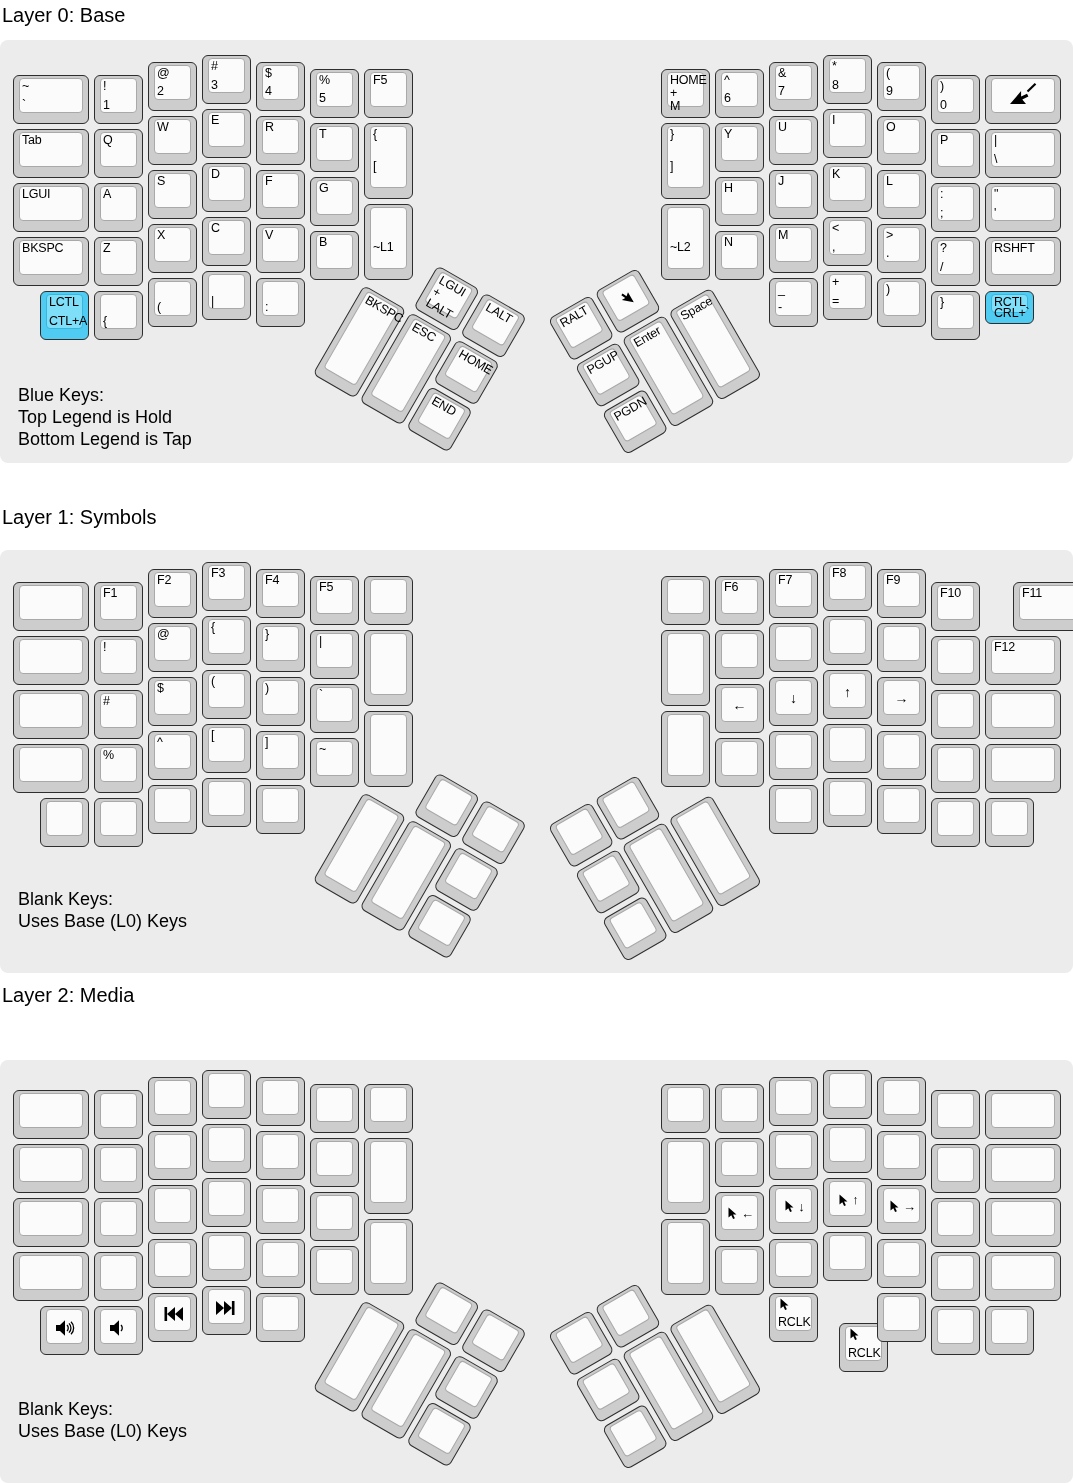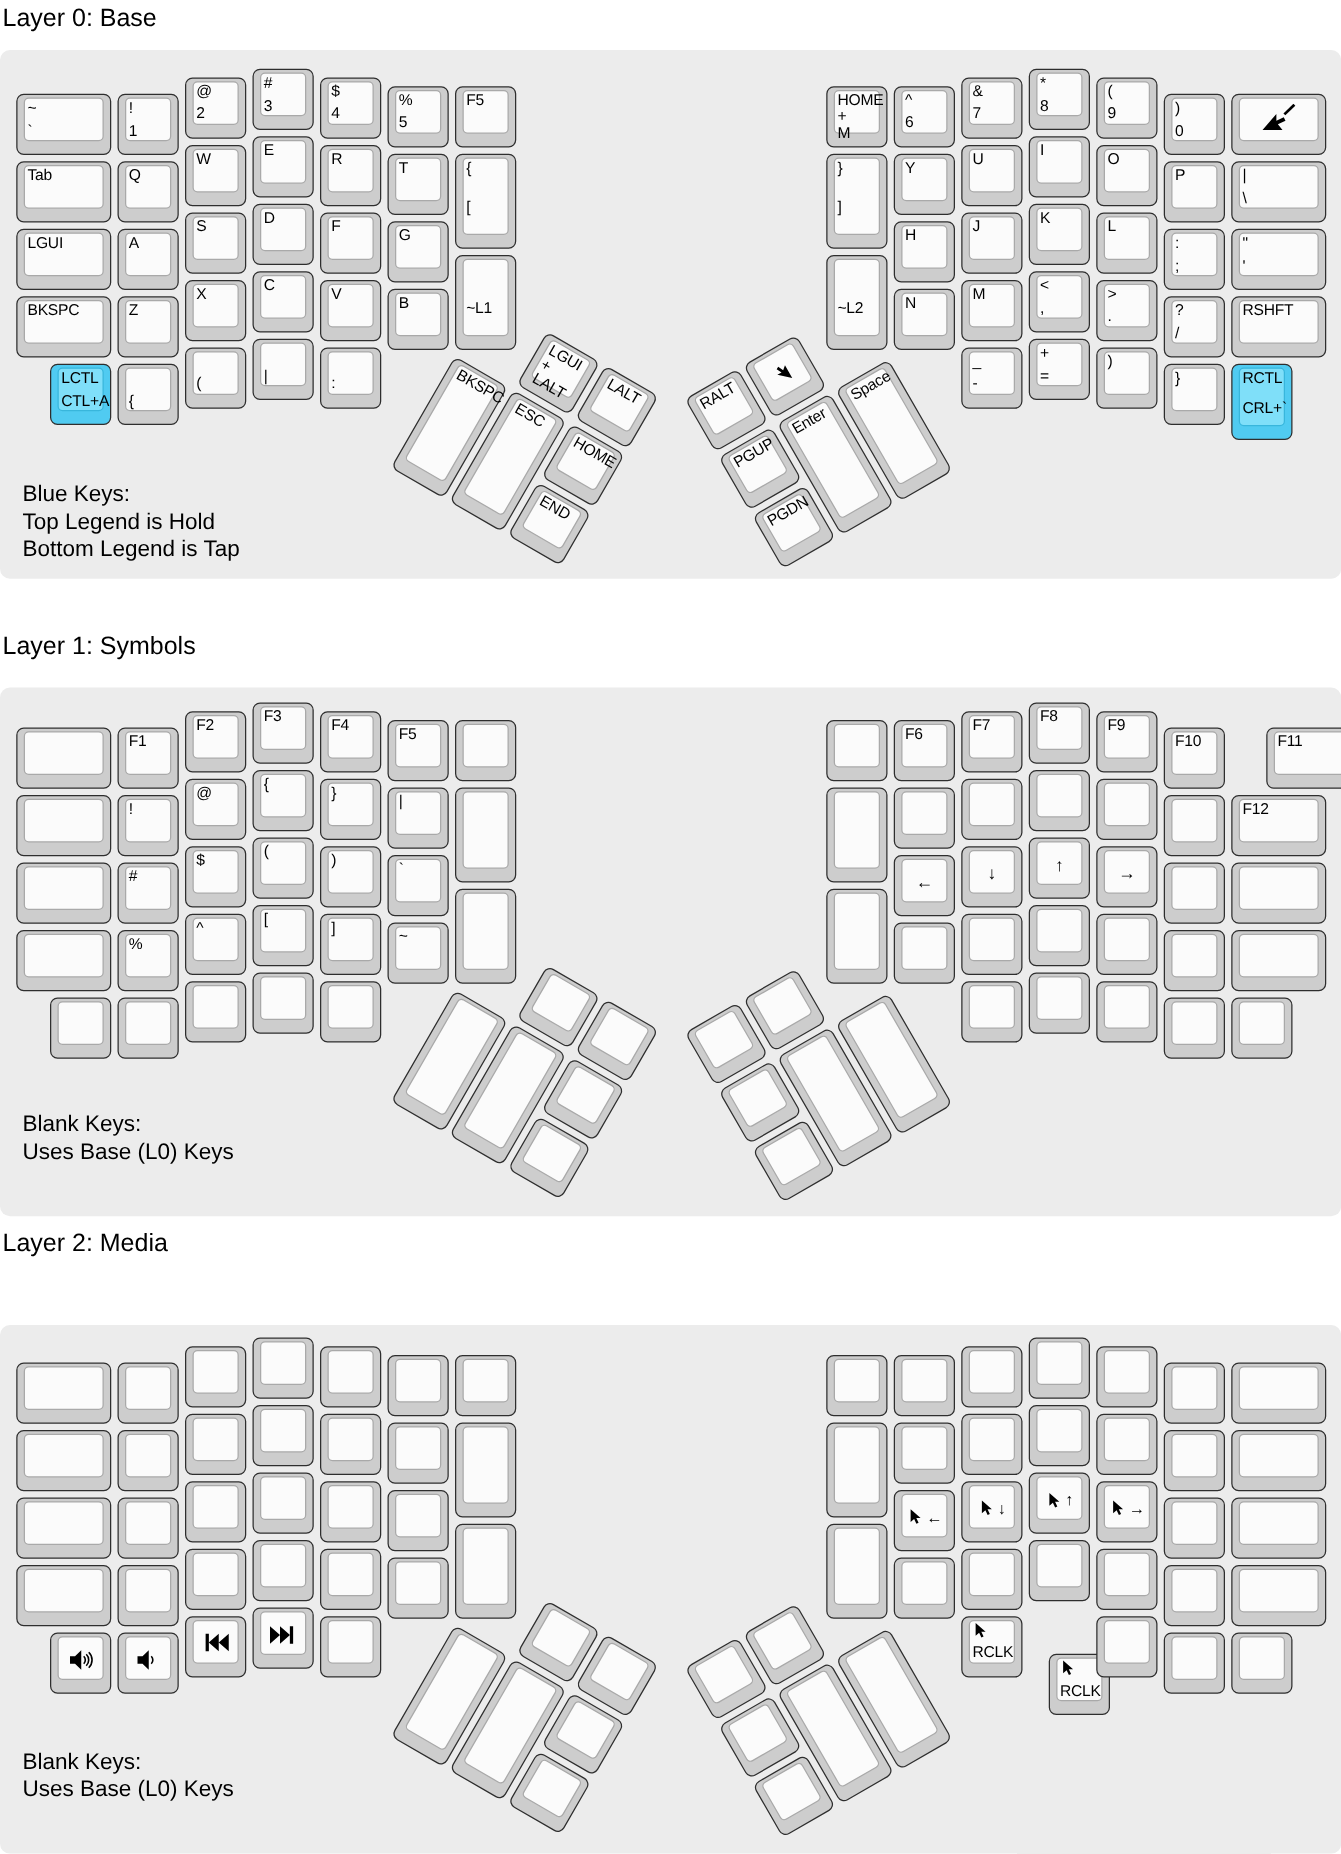--- a/index.html
+++ b/index.html
@@ -306,21 +306,21 @@
       <span class="lg m">=</span>
     </div>
     <div class="key" style="left: 864px; top: 222.75px; width: 49px; height: 49px;">
       <div class="face"></div>
       <span class="lg t">)</span>
     </div>
     <div class="key" style="left: 918px; top: 236.25px; width: 49px; height: 49px;">
       <div class="face"></div>
       <span class="lg t">}</span>
     </div>
-    <div class="key blue" style="left: 972px; top: 236.25px; width: 49px; height: 61px;">
+    <div class="key blue" style="left: 972px; top: 236.25px; width: 49px; height: 33px;">
       <div class="face"></div>
       <span class="lg t">RCTL</span>
       <span class="lg m">CRL+`</span>
     </div>
     <div class="cluster" style="left: 351px; top: 229.5px; transform: rotate(30deg);">
       <div class="key" style="left: 54px; top: -54px; width: 49px; height: 49px;">
         <div class="face"></div>
         <span class="lg t">LGUI
 +
 LALT</span>

